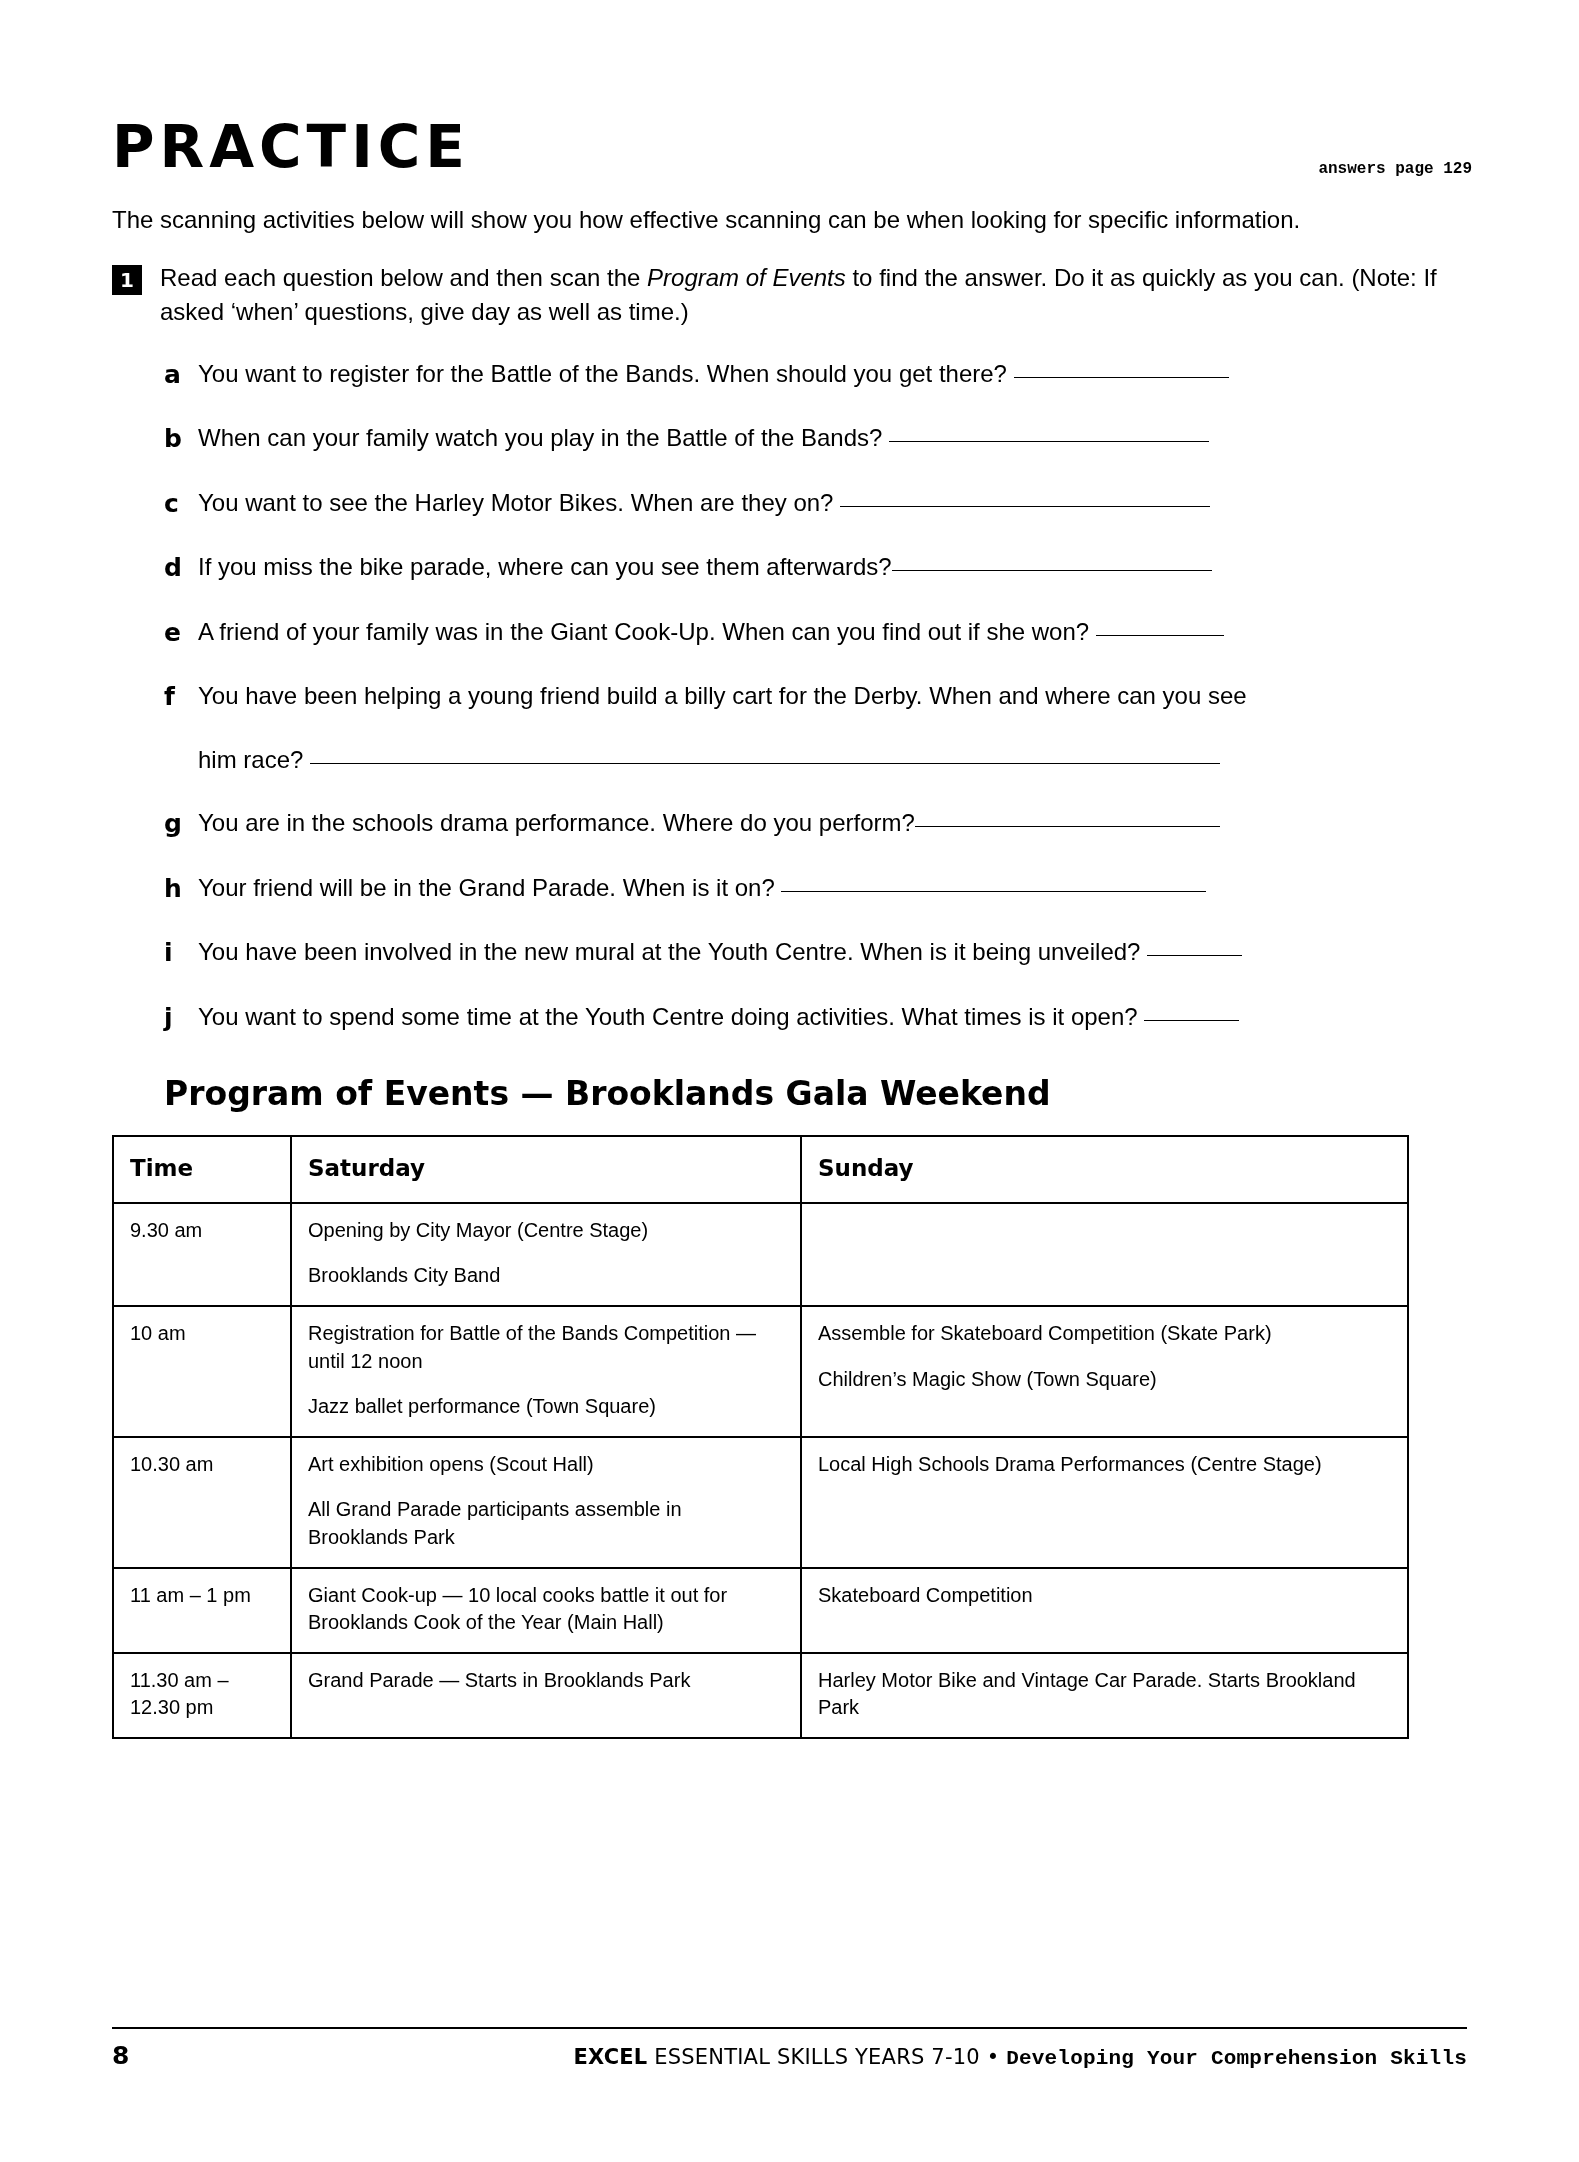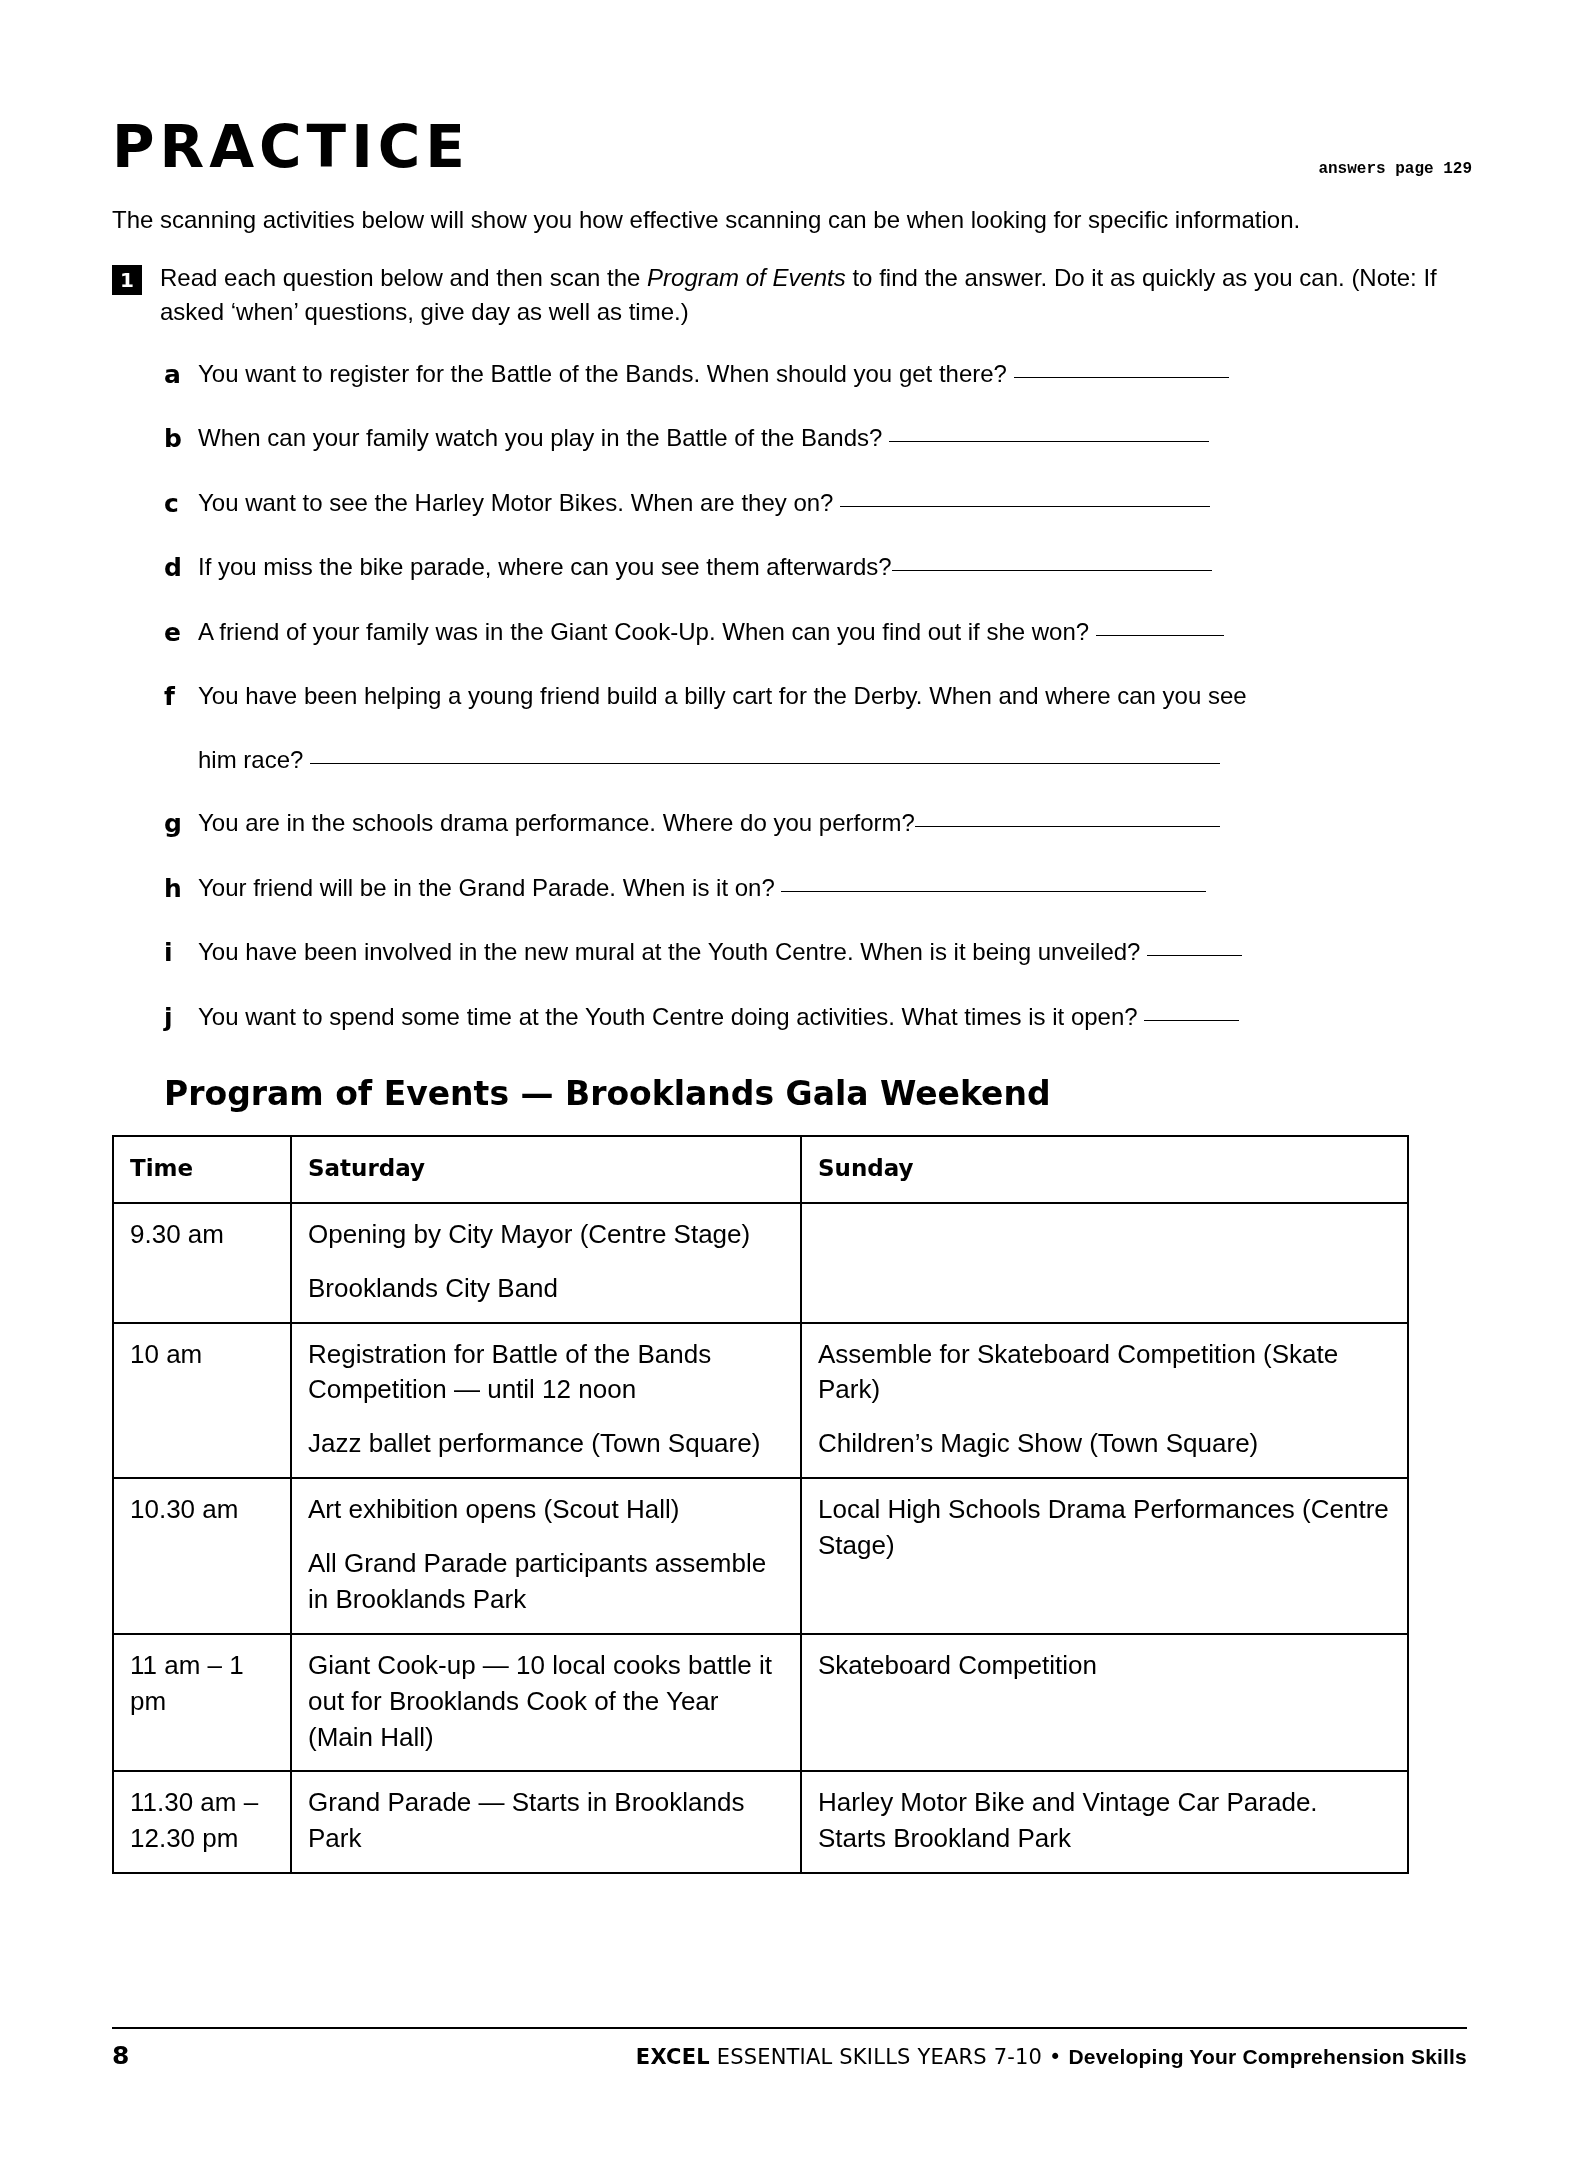--- a/index.html
+++ b/index.html
@@ -133,21 +133,21 @@
   table.program {
     margin-top: 22px;
     border-collapse: collapse;
     width: 1295px;
     table-layout: fixed;
   }
   table.program th, table.program td {
     border: 2px solid #000;
     text-align: left;
     vertical-align: top;
-    font-size: 26px;
+    font-size: 20px;
     padding: 13px 16px 15px 16px;
     line-height: 1.38;
   }
   table.program th {
     font-family: "DejaVu Sans", sans-serif;
     font-weight: bold;
     font-size: 23px;
     padding-top: 16px;
     padding-bottom: 17px;
   }
@@ -180,21 +180,21 @@
   }
   .footer-text .excel {
     font-family: "DejaVu Sans", sans-serif;
     font-weight: bold;
   }
   .footer-text .caps {
     font-family: "DejaVu Sans", sans-serif;
     margin-top: 48px;
   }
   .footer-text .bold-ital {
-    font-family: Liberation Sans, sans-serif;
+    font-family: Liberation Mono, monospace;
     font-weight: bold;
     margin-top: 12px;
   }
 </style>
 </head>
 <body>
 
 <div class="page">
   <div class="content">
 

